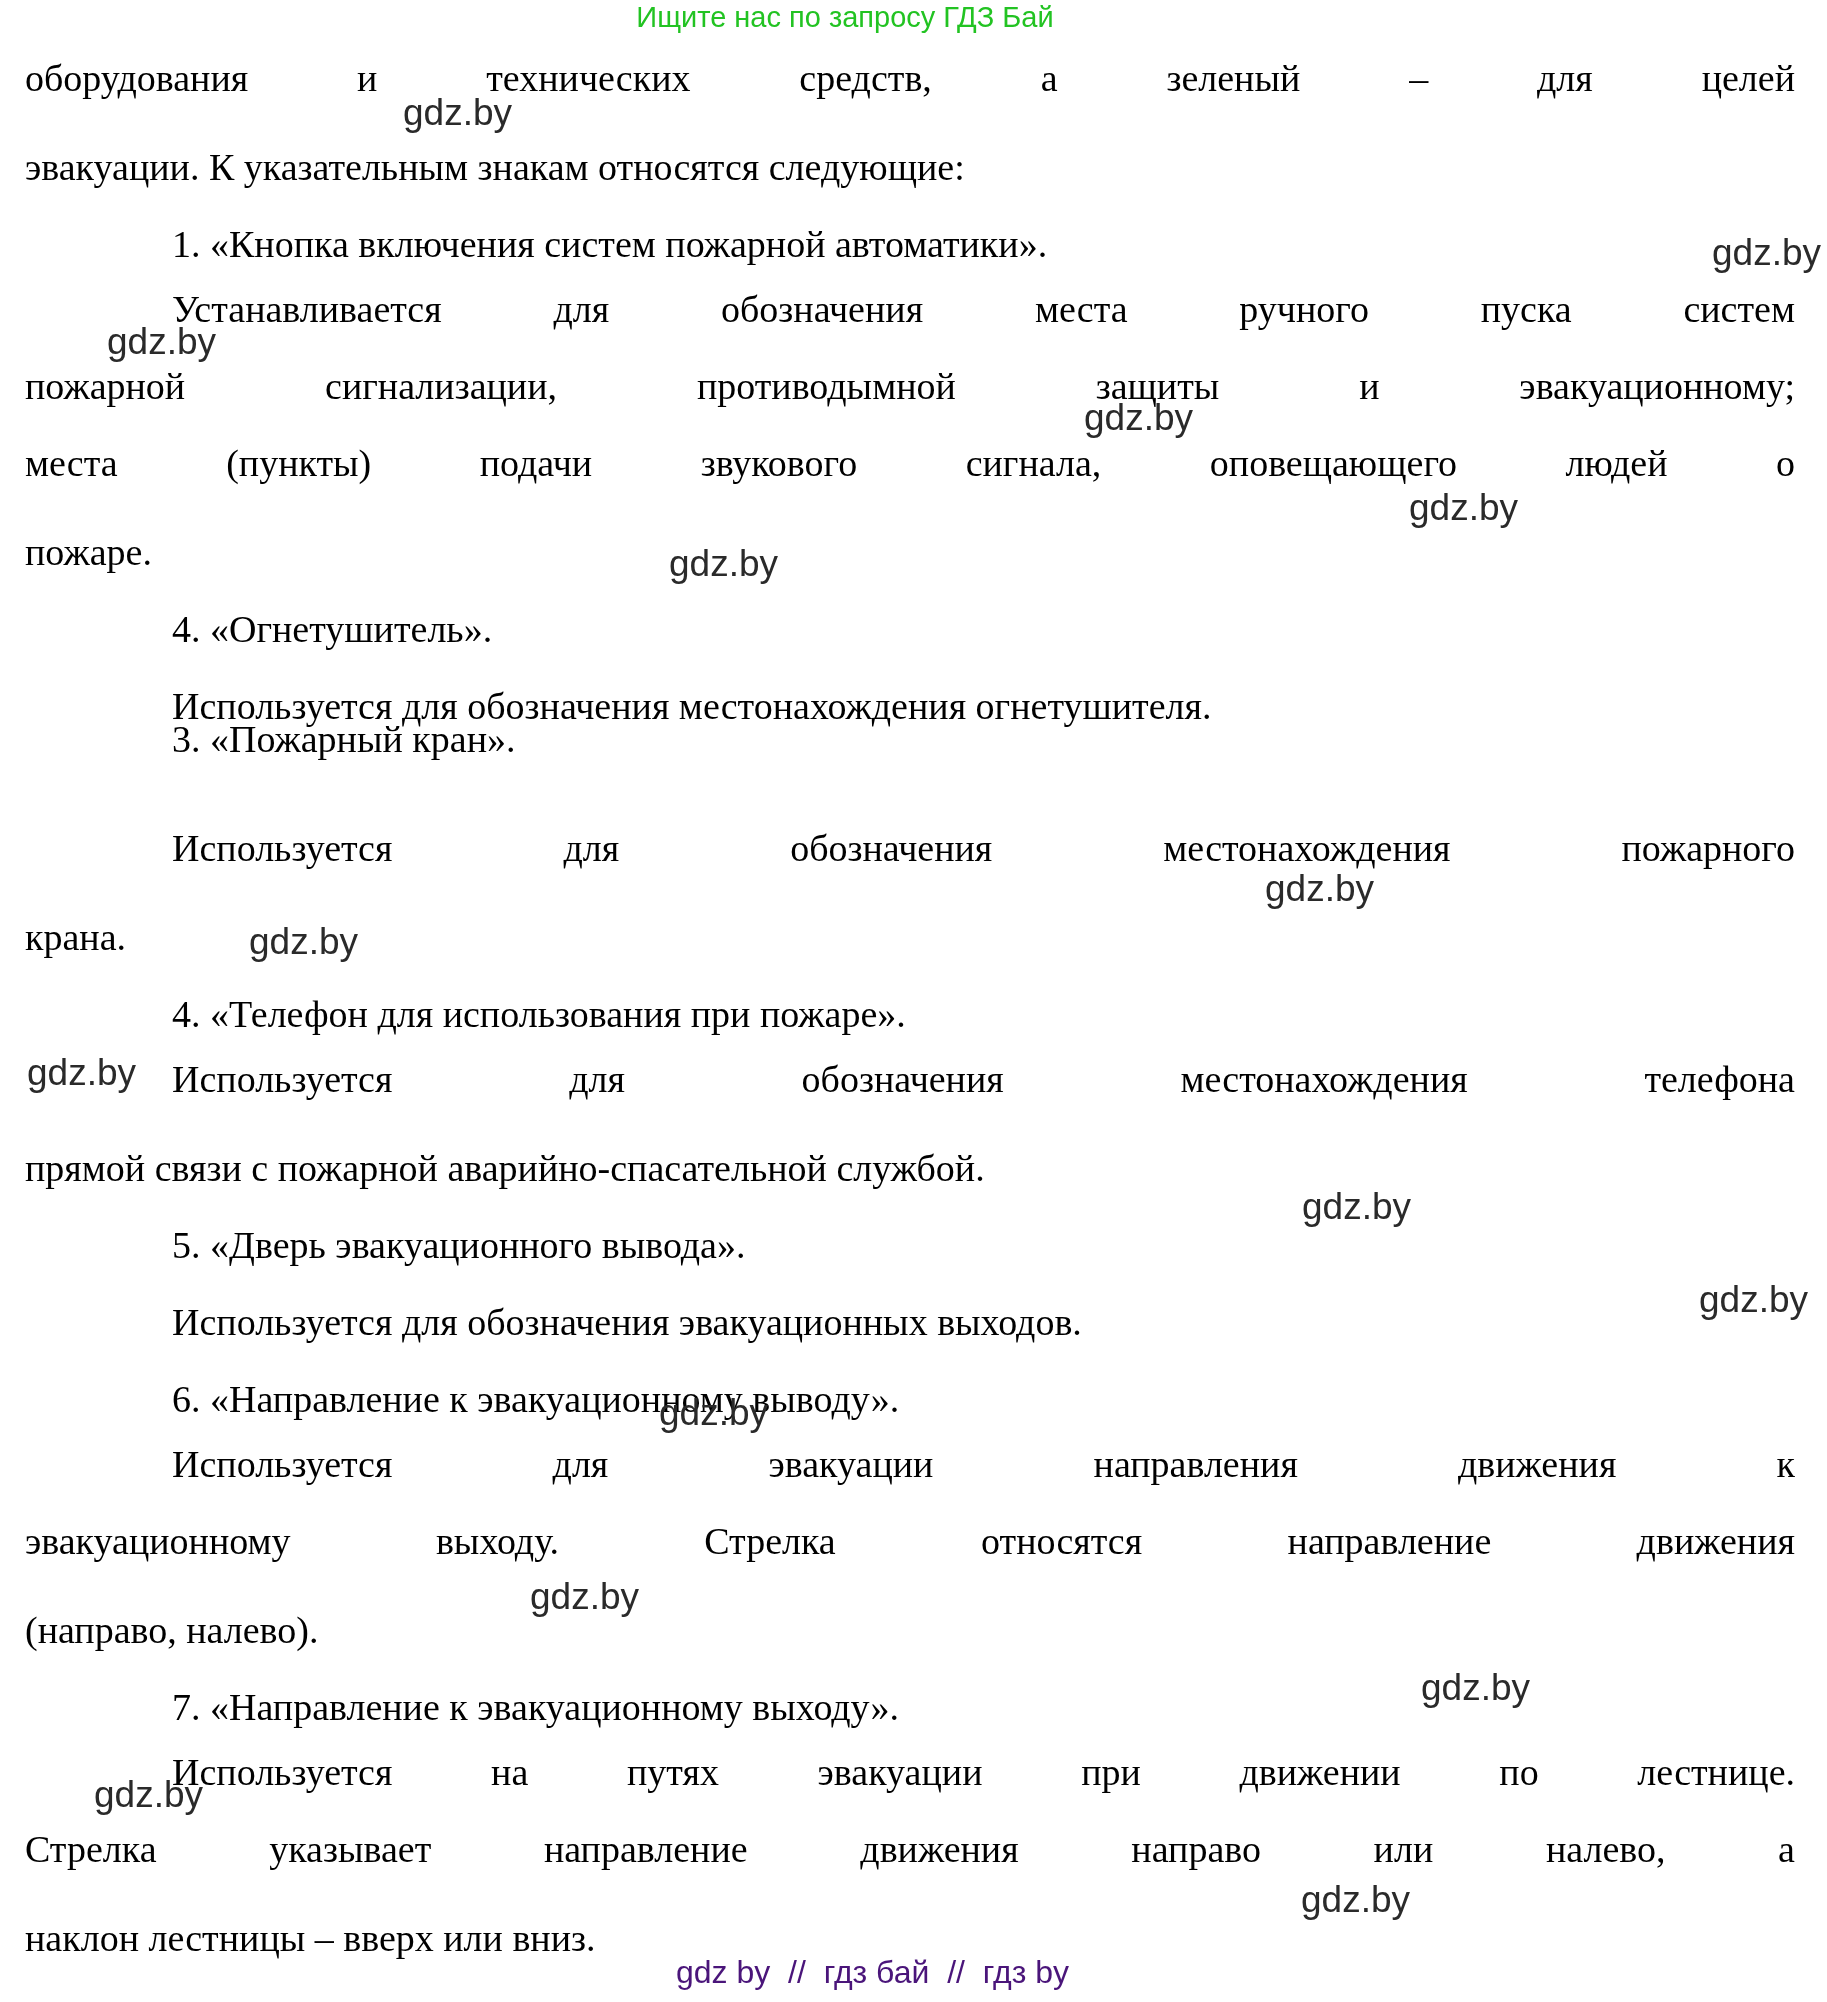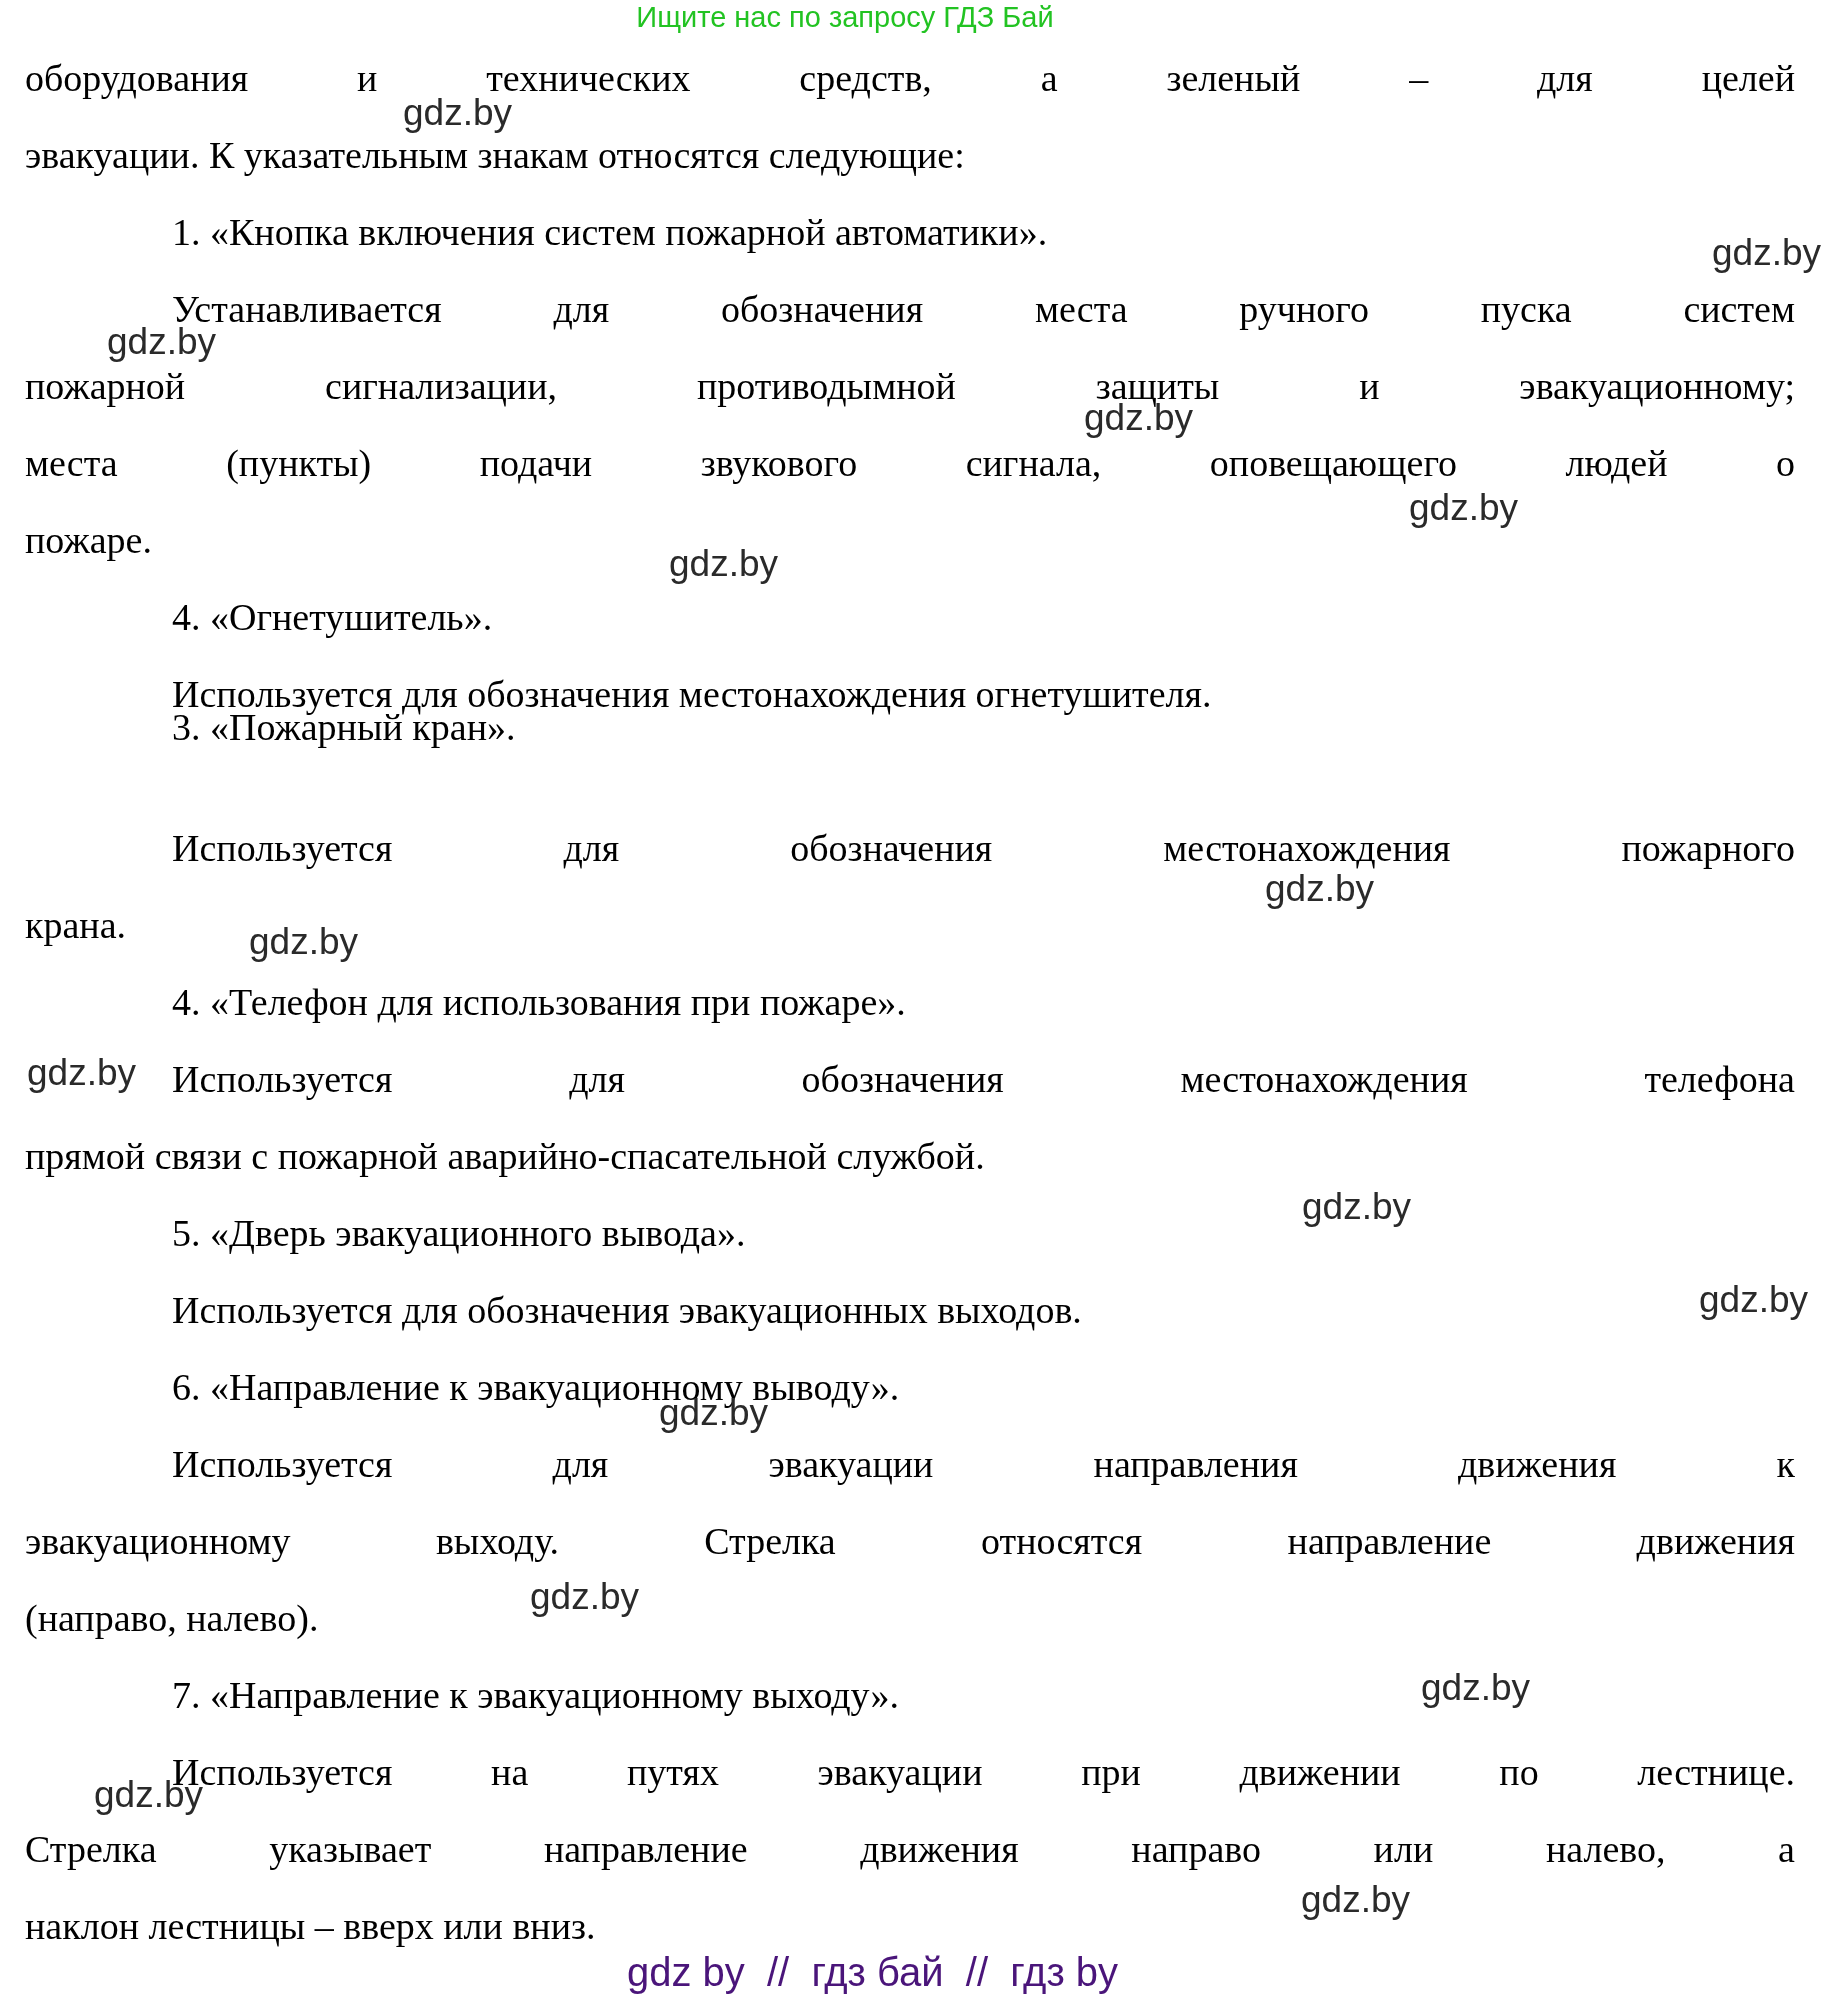--- a/index.html
+++ b/index.html
@@ -5,31 +5,31 @@
   html, body { margin: 0; padding: 0; background: #ffffff; }
   body { width: 1827px; height: 2002px; position: relative; overflow: hidden; }
   .header {
     position: absolute; left: 0; top: 0; width: 1690px; height: 34px;
     text-align: center; color: #22c322;
     font-family: "Liberation Sans", sans-serif; font-size: 29px; line-height: 34px;
   }
   .footer {
     position: absolute; left: 0; top: 1950px; width: 1745px; height: 44px;
     text-align: center; color: #4a157a;
-    font-family: "Liberation Sans", sans-serif; font-size: 40px; line-height: 44px;
+    font-family: "Liberation Sans", sans-serif; font-size: 32px; line-height: 44px;
     white-space: pre;
   }
   .line {
     position: absolute; height: 66px;
     font-family: "Liberation Serif", serif; font-size: 38px; line-height: 66px;
     color: #000; white-space: nowrap;
   }
   .line.full { left: 25px; width: 1770px; text-align: justify; text-align-last: justify; white-space: normal; overflow: hidden; }
   .line.full.ind { left: 172px; width: 1623px; }
-  .line.left { left: 25px; }
+  .line.left { left: 25px; margin-top: 12px; }
   .line.left.ind { left: 172px; }
   .wm {
     position: absolute; color: #2a2a2a;
     font-family: "Liberation Sans", sans-serif; font-size: 37px; line-height: 30px;
     white-space: nowrap;
   }
 </style>
 </head>
 <body>
 

